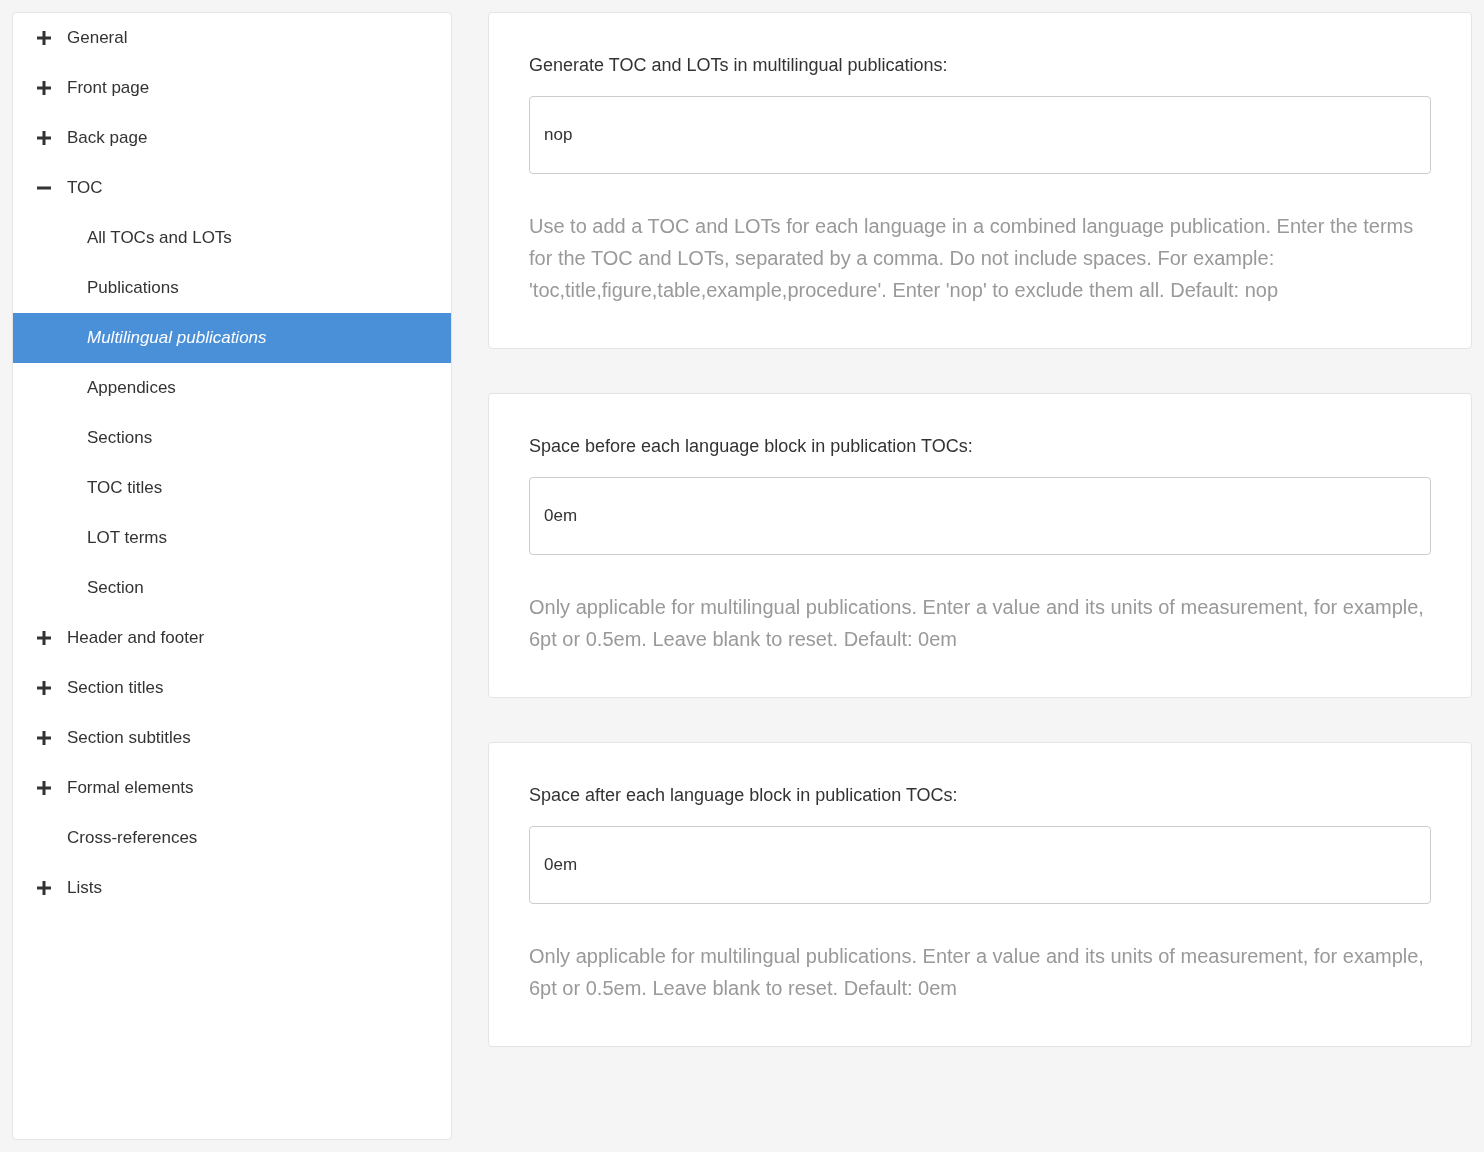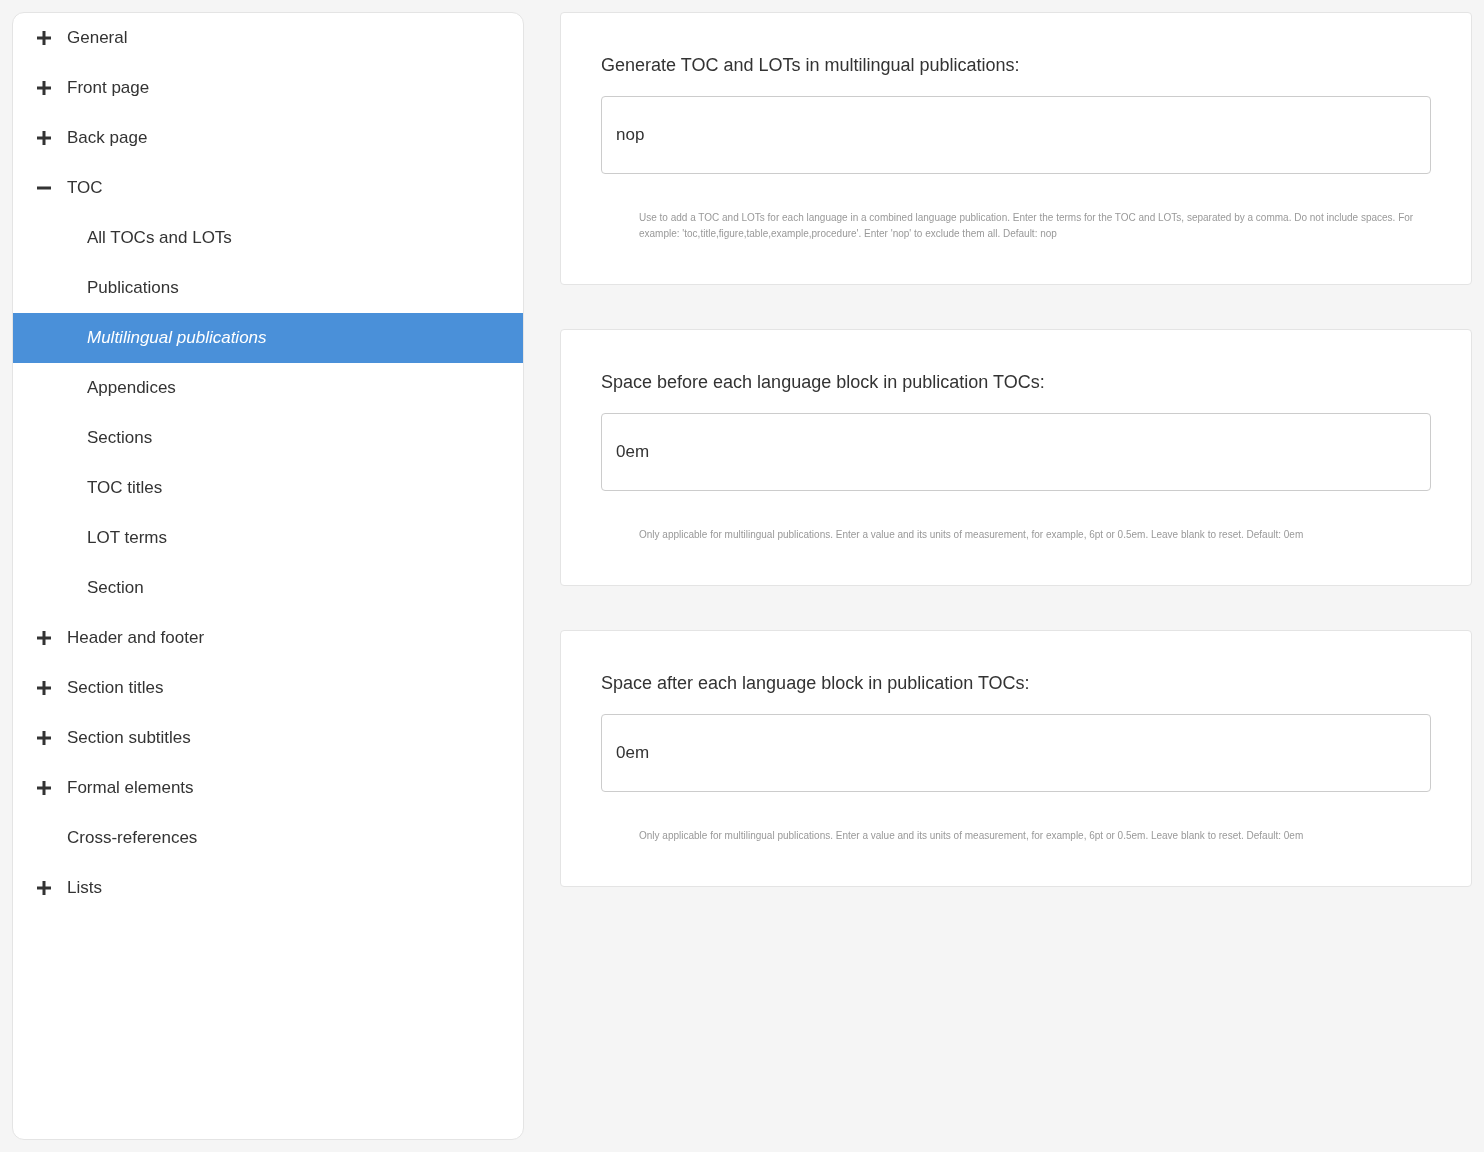--- a/index.html
+++ b/index.html
@@ -9,24 +9,24 @@
     }
     body {
       font-family: -apple-system, BlinkMacSystemFont, "Segoe UI", Helvetica, Arial, sans-serif;
       background: #f5f5f5;
       display: flex;
       min-height: 100vh;
       padding: 12px;
       gap: 36px;
     }
     .sidebar {
-      width: 512px;
+      width: 440px;
       background: #ffffff;
       border: 1px solid #e4e4e4;
-      border-radius: 12px;
+      border-radius: 4px;
       overflow: hidden;
       flex-shrink: 0;
     }
     .nav-item {
       display: flex;
       align-items: center;
       padding: 15px 22px;
       cursor: pointer;
       color: #333333;
       font-size: 17px;
@@ -74,23 +74,22 @@
       padding: 28px 14px;
       border: 1px solid #cccccc;
       border-radius: 4px;
       font-size: 17px;
       color: #333333;
       font-family: inherit;
       margin-bottom: 36px;
     }
     .help-text {
       color: #999999;
-      font-size: 10px;
+      font-size: 20px;
       line-height: 1.6;
-      margin-left: 38px;
     }
     .plus-icon svg, .minus-icon svg {
       width: 14px;
       height: 14px;
     }
   </style>
 </head>
 <body>
 
 <nav class="sidebar">

